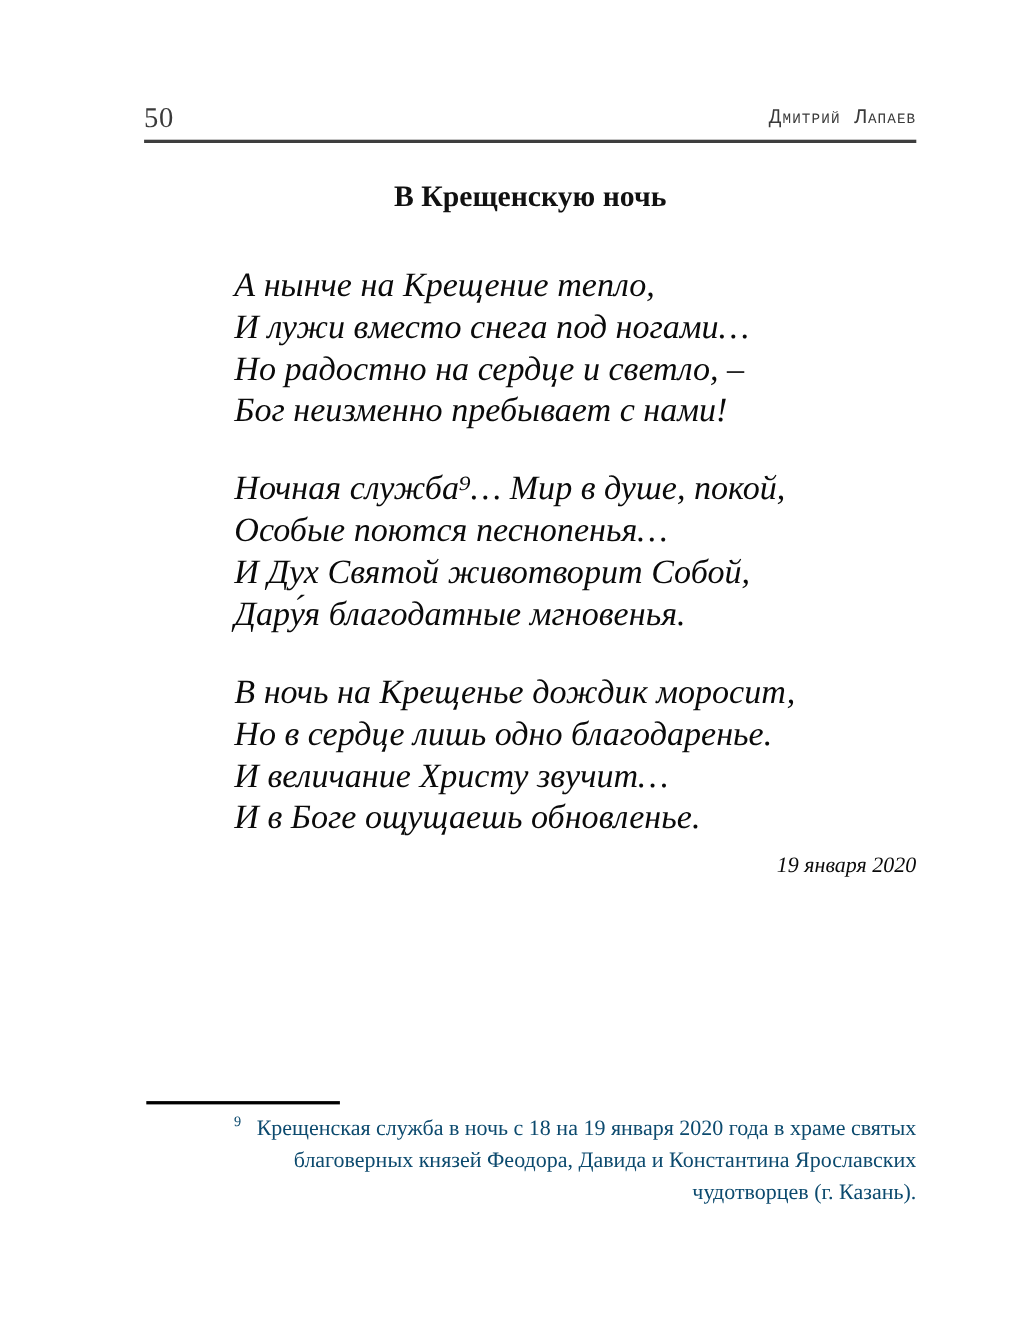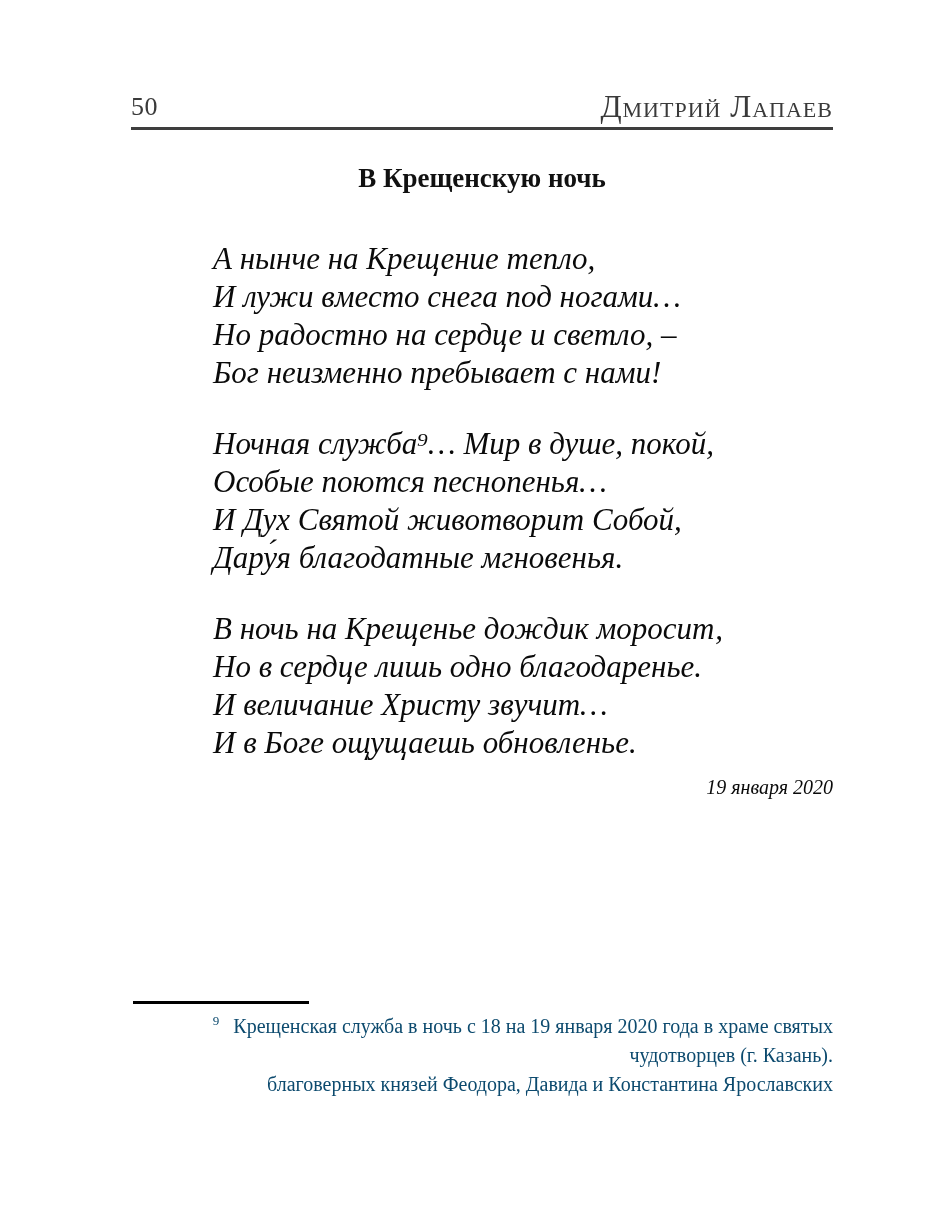--- a/index.html
+++ b/index.html
@@ -33,21 +33,22 @@
     color: #3a3a3a;
     font-size: 26px;
     line-height: 30px;
   }
   .page-number {
     letter-spacing: 0.5px;
   }
   .author-name {
     font-variant: small-caps;
     letter-spacing: 1px;
-    font-size: 31px;
+    font-size: 19px;
+    font-family: Liberation Mono, monospace;
   }
   
   .poem-title {
     margin: 28px 0 0 0;
     font-size: 27px;
     line-height: 40px;
     font-weight: bold;
     text-align: center;
     color: #111111;
   }
@@ -132,17 +133,17 @@
       </p>
     </div>
 
     <div class="poem-date">19 января 2020</div>
   </div>
 
   <div class="footnote">
     <div class="footnote-rule"></div>
     <div class="footnote-text">
       <span class="fn-line"><sup class="fn-marker">9</sup><span>Крещенская служба в ночь с 18 на 19 января 2020 года в храме святых</span></span>
+      <span class="fn-line">благоверных князей Феодора, Давида и Константина Ярославских</span>
       <span class="fn-line">чудотворцев (г. Казань).</span>
-      <span class="fn-line">благоверных князей Феодора, Давида и Константина Ярославских</span>
     </div>
   </div>
 </div>
 
 </body></html>

